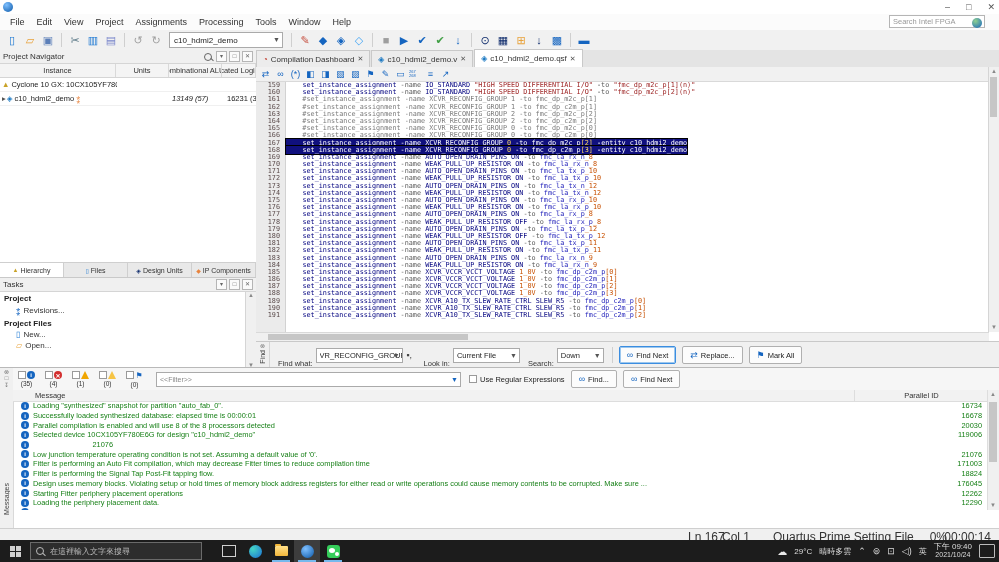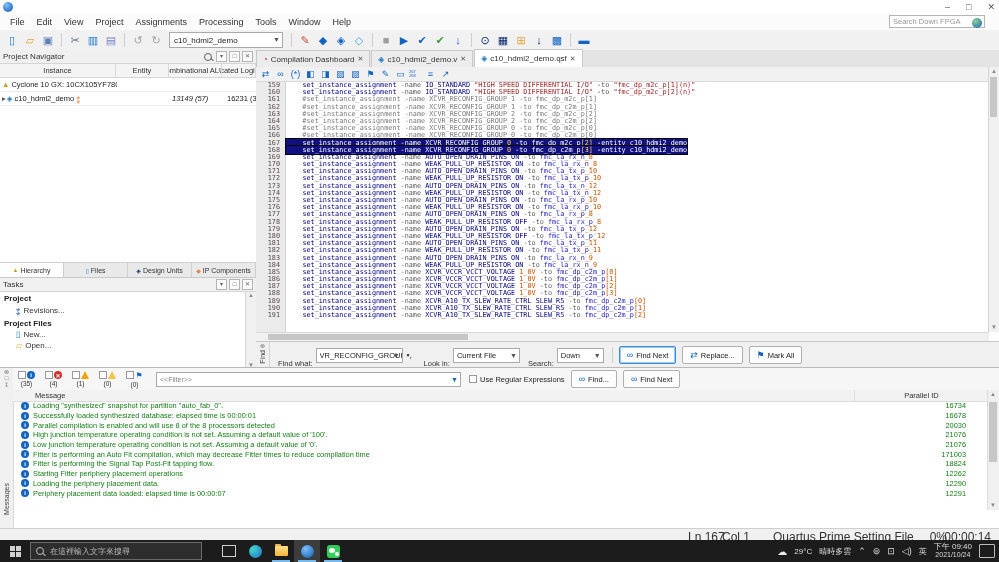--- a/index.html
+++ b/index.html
@@ -93,21 +93,21 @@
   .flagi{color:#1565c0;font-size:8px;}
   #msg-filter-combo{flex:none;width:300px;height:13px;background:#fff;border:1px solid #aaa;font-size:7px;color:#888;display:flex;align-items:center;padding-left:3px;position:relative;margin-left:8px;}
   #regex-wrap{display:flex;align-items:center;gap:3px;font-size:7.5px;margin-left:8px;color:#222;}
   #msg-cols{position:absolute;top:22px;left:13px;right:11px;height:11px;background:#f2f2f2;border-bottom:1px solid #ddd;font-size:7.5px;color:#333;display:flex;align-items:center;}
   #msg-cols .m1{flex:1;padding-left:22px;}
   #msg-cols .m2{width:133px;text-align:center;border-left:1px solid #ddd;height:100%;display:flex;align-items:center;justify-content:center;}
   #msg-list{position:absolute;top:33px;left:13px;right:11px;bottom:19px;overflow:hidden;}
   .mrow{display:flex;align-items:center;height:9.7px;font-size:7.4px;color:#157f15;}
   .mrow .ic{flex:none;width:8px;height:8px;border-radius:50%;background:#1565c0;color:#fff;font-size:6px;text-align:center;line-height:8px;margin:0 4px 0 8px;font-weight:bold;}
   .mrow .tx{flex:1;white-space:nowrap;overflow:hidden;}
-  .mrow .id{width:80px;text-align:right;padding-right:22px;}
+  .mrow .id{width:80px;text-align:right;padding-right:6px;}
   #msg-vscroll{position:absolute;top:22px;right:0;width:11px;bottom:19px;background:#f0f0f0;border-left:1px solid #ddd;}
   #msg-vscroll .thumb{position:absolute;left:1px;top:12px;width:8px;height:60px;background:#c6c6c6;}
   #msg-tabs{position:absolute;left:13px;bottom:0;height:19px;display:flex;align-items:flex-start;gap:2px;padding-top:1px;}
   .mtab{height:14px;padding:0 10px;font-size:7.5px;display:flex;align-items:center;background:#e9e9e9;border:1px solid #c9c9c9;color:#333;margin-top:48px;}
   .mtab.active{background:#14b8a6;border-top:1px solid #ec4899;text-decoration:underline;}
   
   #statusbar{top:528px;left:0;right:0;height:12px;background:#f0f0f0;border-top:1px solid #cfcfcf;font-size:12px;color:#333;}
   #statusbar span{position:absolute;top:1px;}
   
   #taskbar{top:540px;left:0;right:0;height:22px;background:#1c1c1c;display:flex;align-items:center;color:#ddd;}
@@ -154,21 +154,21 @@
         <span class="mi">Edit</span>
         <span class="mi">View</span>
         <span class="mi">Project</span>
         <span class="mi">Assignments</span>
         <span class="mi">Processing</span>
         <span class="mi">Tools</span>
         <span class="mi">Window</span>
         <span class="mi">Help</span>
       </span>
     <span id="fpga-search">
-      <span>Search Down FPGA</span>
+      <span>Search Intel FPGA</span>
       <span id="globe"></span>
     </span>
   </div>
 
   <div class="abs" id="toolbar">
       <span class="tbi" style="color:#1976d2">▯</span>
       <span class="tbi" style="color:#e8a33d">▱</span>
       <span class="tbi" style="color:#5c7fb8">▣</span>
       <span class="tbsep"></span>
       <span class="tbi" style="color:#607d8b">✂</span>
@@ -206,21 +206,21 @@
     <div class="panel-hdr">
       <span>Project Navigator</span>
       <span class="grow"></span>
       <span class="mag"></span>
       <span class="ph-btn">▾</span>
       <span class="ph-btn">□</span>
       <span class="ph-btn">✕</span>
     </div>
     <div id="nav-cols">
       <div style="width:115px;">Instance</div>
-      <div style="width:52px;">Entity</div>
+      <div style="width:52px;">Units</div>
       <div style="width:52px;">ombinational ALU</div>
       <div style="flex:1;">icated Logic</div>
     </div>
     <div id="nav-rows">
         <div class="nav-row">
     <span class="c1">
             <span style="color:#c9a227;margin-right:2px;">▲</span>
             <span>Cyclone 10 GX: 10CX105YF780E6G</span>
           </span>
     <span class="c2"></span>
@@ -573,37 +573,46 @@
      <span class="tx">Successfully loaded synthesized database: elapsed time is 00:00:01</span>
      <span class="id">16678</span>
         </div>
         <div class="mrow">
      <span class="ic">i</span>
      <span class="tx">Parallel compilation is enabled and will use 8 of the 8 processors detected</span>
      <span class="id">20030</span>
         </div>
         <div class="mrow">
      <span class="ic">i</span>
-     <span class="tx">High junction temperature operating condition is not set. Assuming a default value of '100'.</span>
+     <span class="tx">Selected device 10CX105YF780E6G for design "c10_hdmi2_demo"</span>
+     <span class="id">119006</span>
+        </div>
+        <div class="mrow">
+     <span class="ic">i</span>
      <span class="id">21076</span>
         </div>
         <div class="mrow">
      <span class="ic">i</span>
      <span class="tx">Low junction temperature operating condition is not set. Assuming a default value of '0'.</span>
      <span class="id">21076</span>
         </div>
         <div class="mrow">
      <span class="ic">i</span>
      <span class="tx">Fitter is performing an Auto Fit compilation, which may decrease Fitter times to reduce compilation time</span>
      <span class="id">171003</span>
         </div>
         <div class="mrow">
      <span class="ic">i</span>
      <span class="tx">Fitter is performing the Signal Tap Post-Fit tapping flow.</span>
      <span class="id">18824</span>
+        </div>
+        <div class="mrow">
+     <span class="ic">i</span>
+     <span class="tx">Design uses memory blocks. Violating setup or hold times of memory block address registers for either read or write operations could cause memory contents to be corrupted. Make sure ...</span>
+     <span class="id">176045</span>
         </div>
         <div class="mrow">
      <span class="ic">i</span>
      <span class="tx">Starting Fitter periphery placement operations</span>
      <span class="id">12262</span>
         </div>
         <div class="mrow">
      <span class="ic">i</span>
      <span class="tx">Loading the periphery placement data.</span>
      <span class="id">12290</span>

